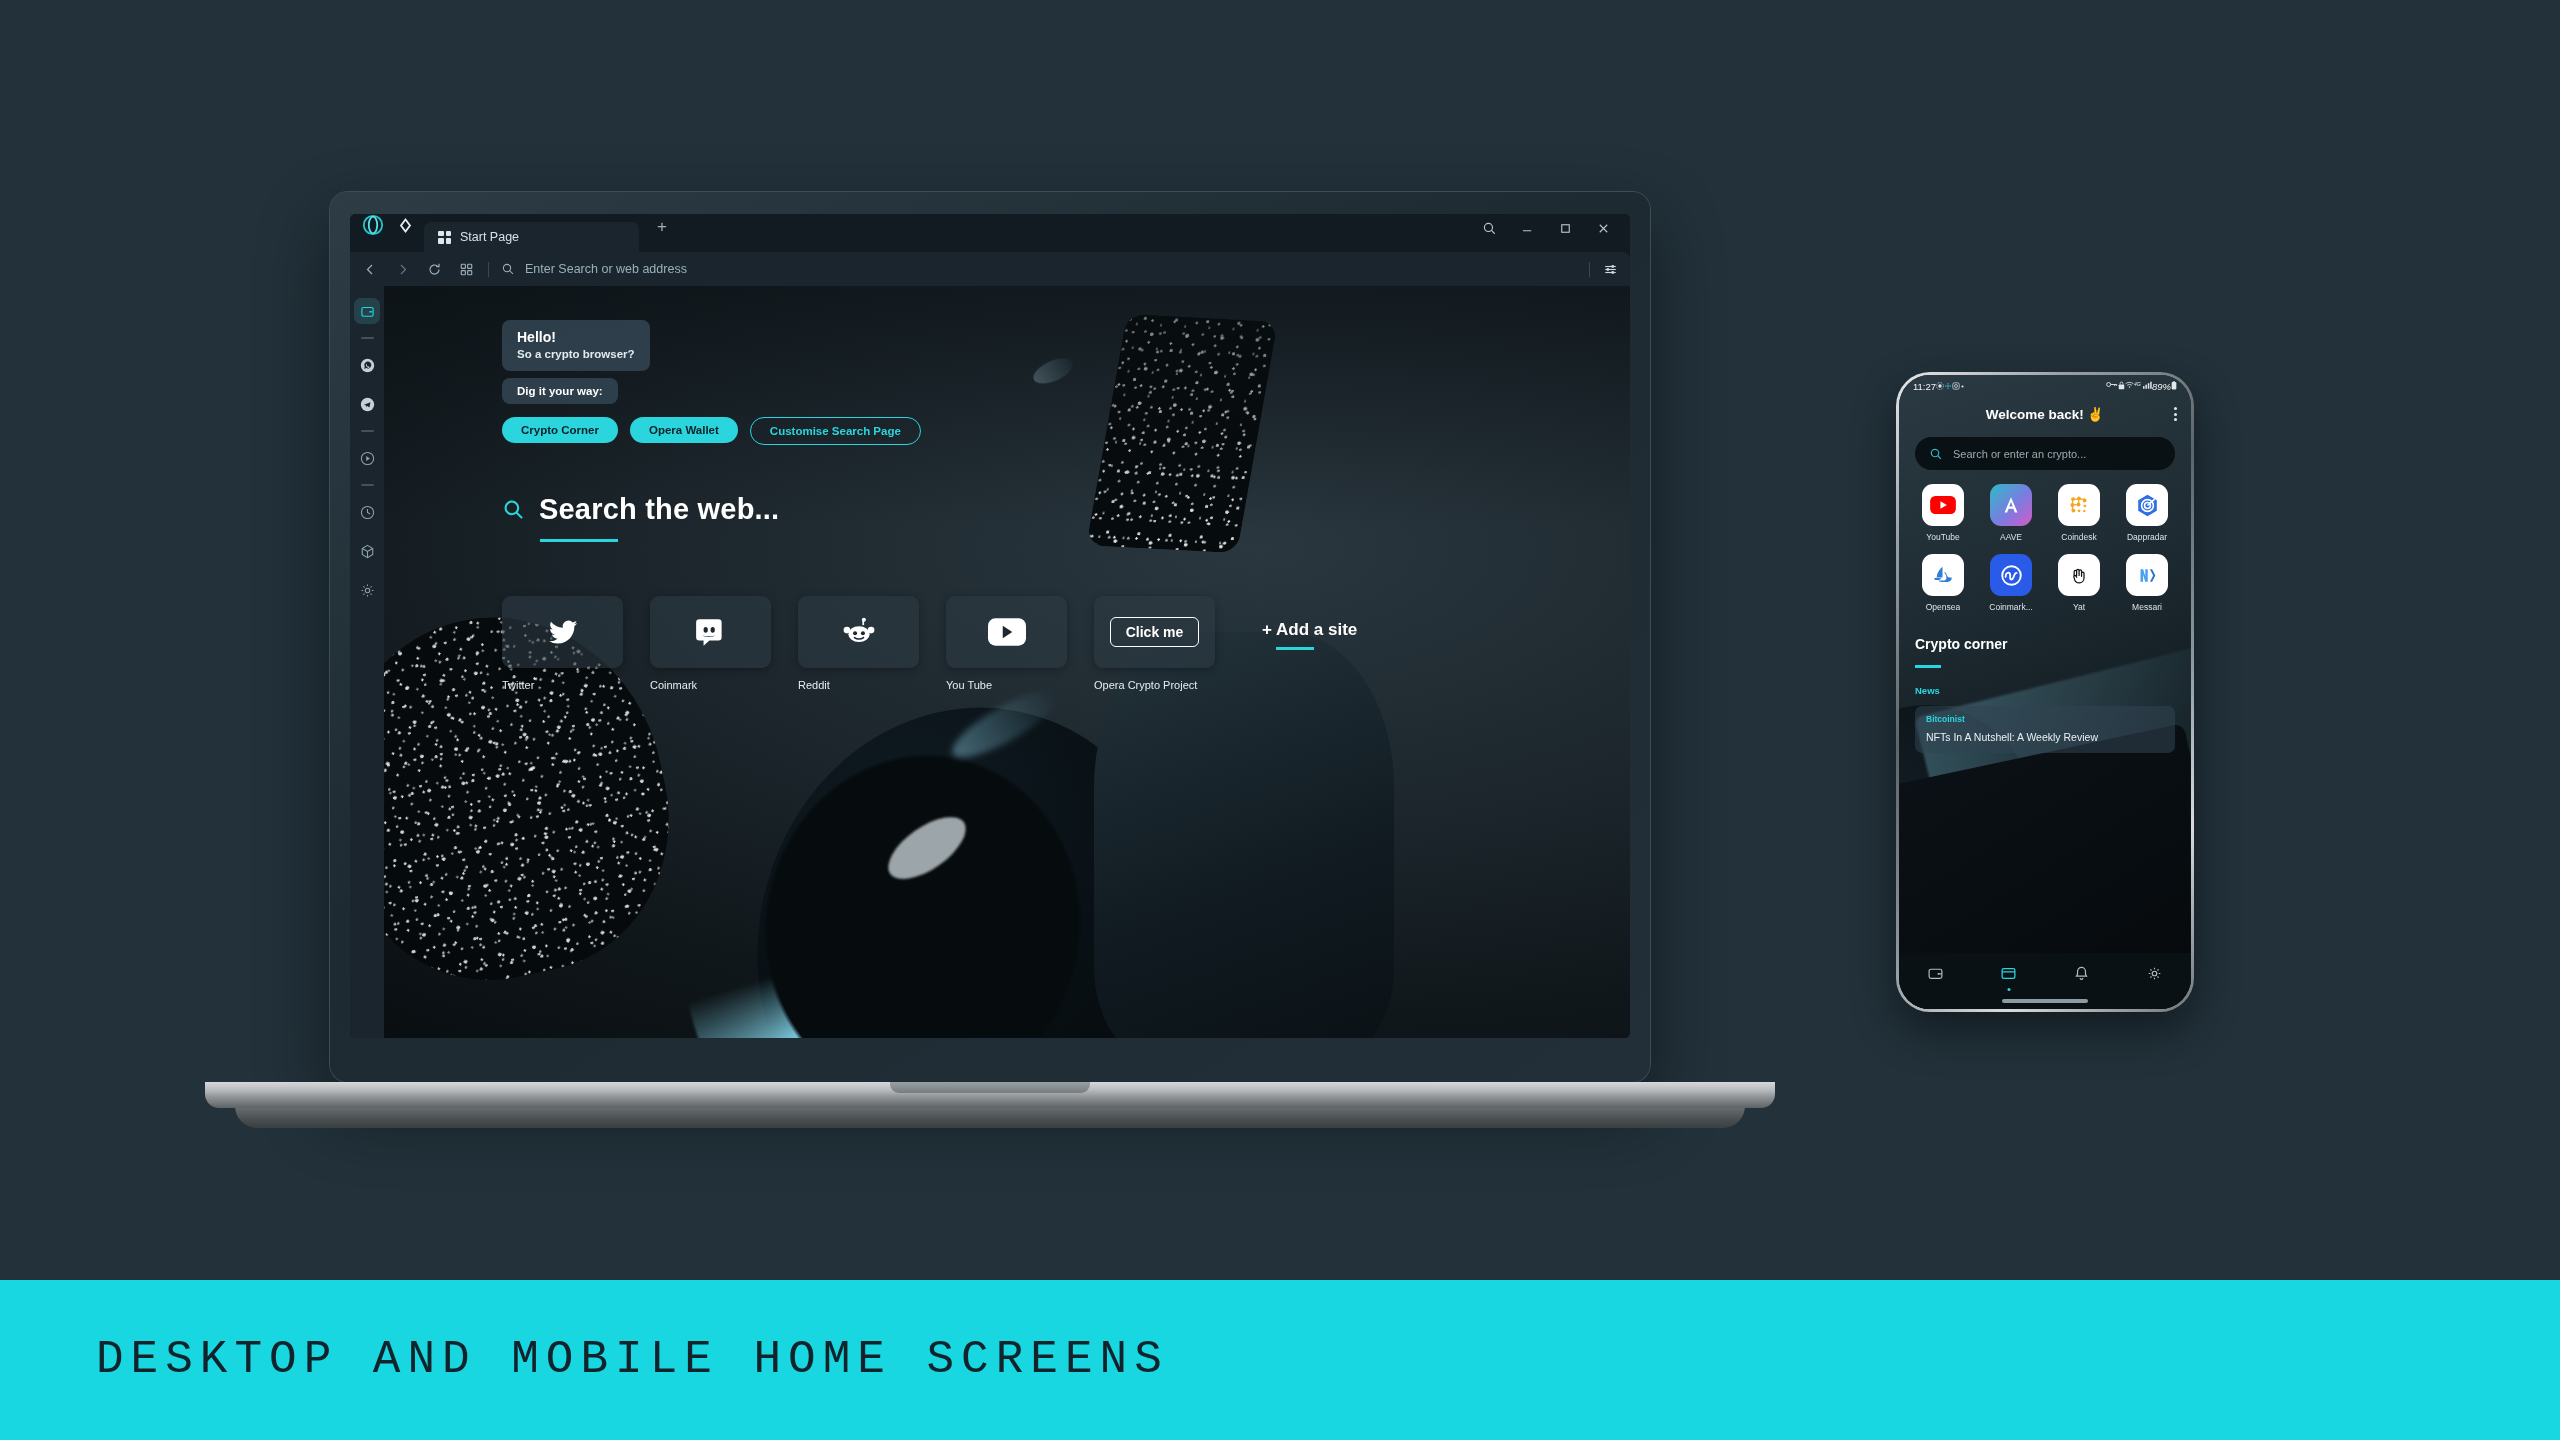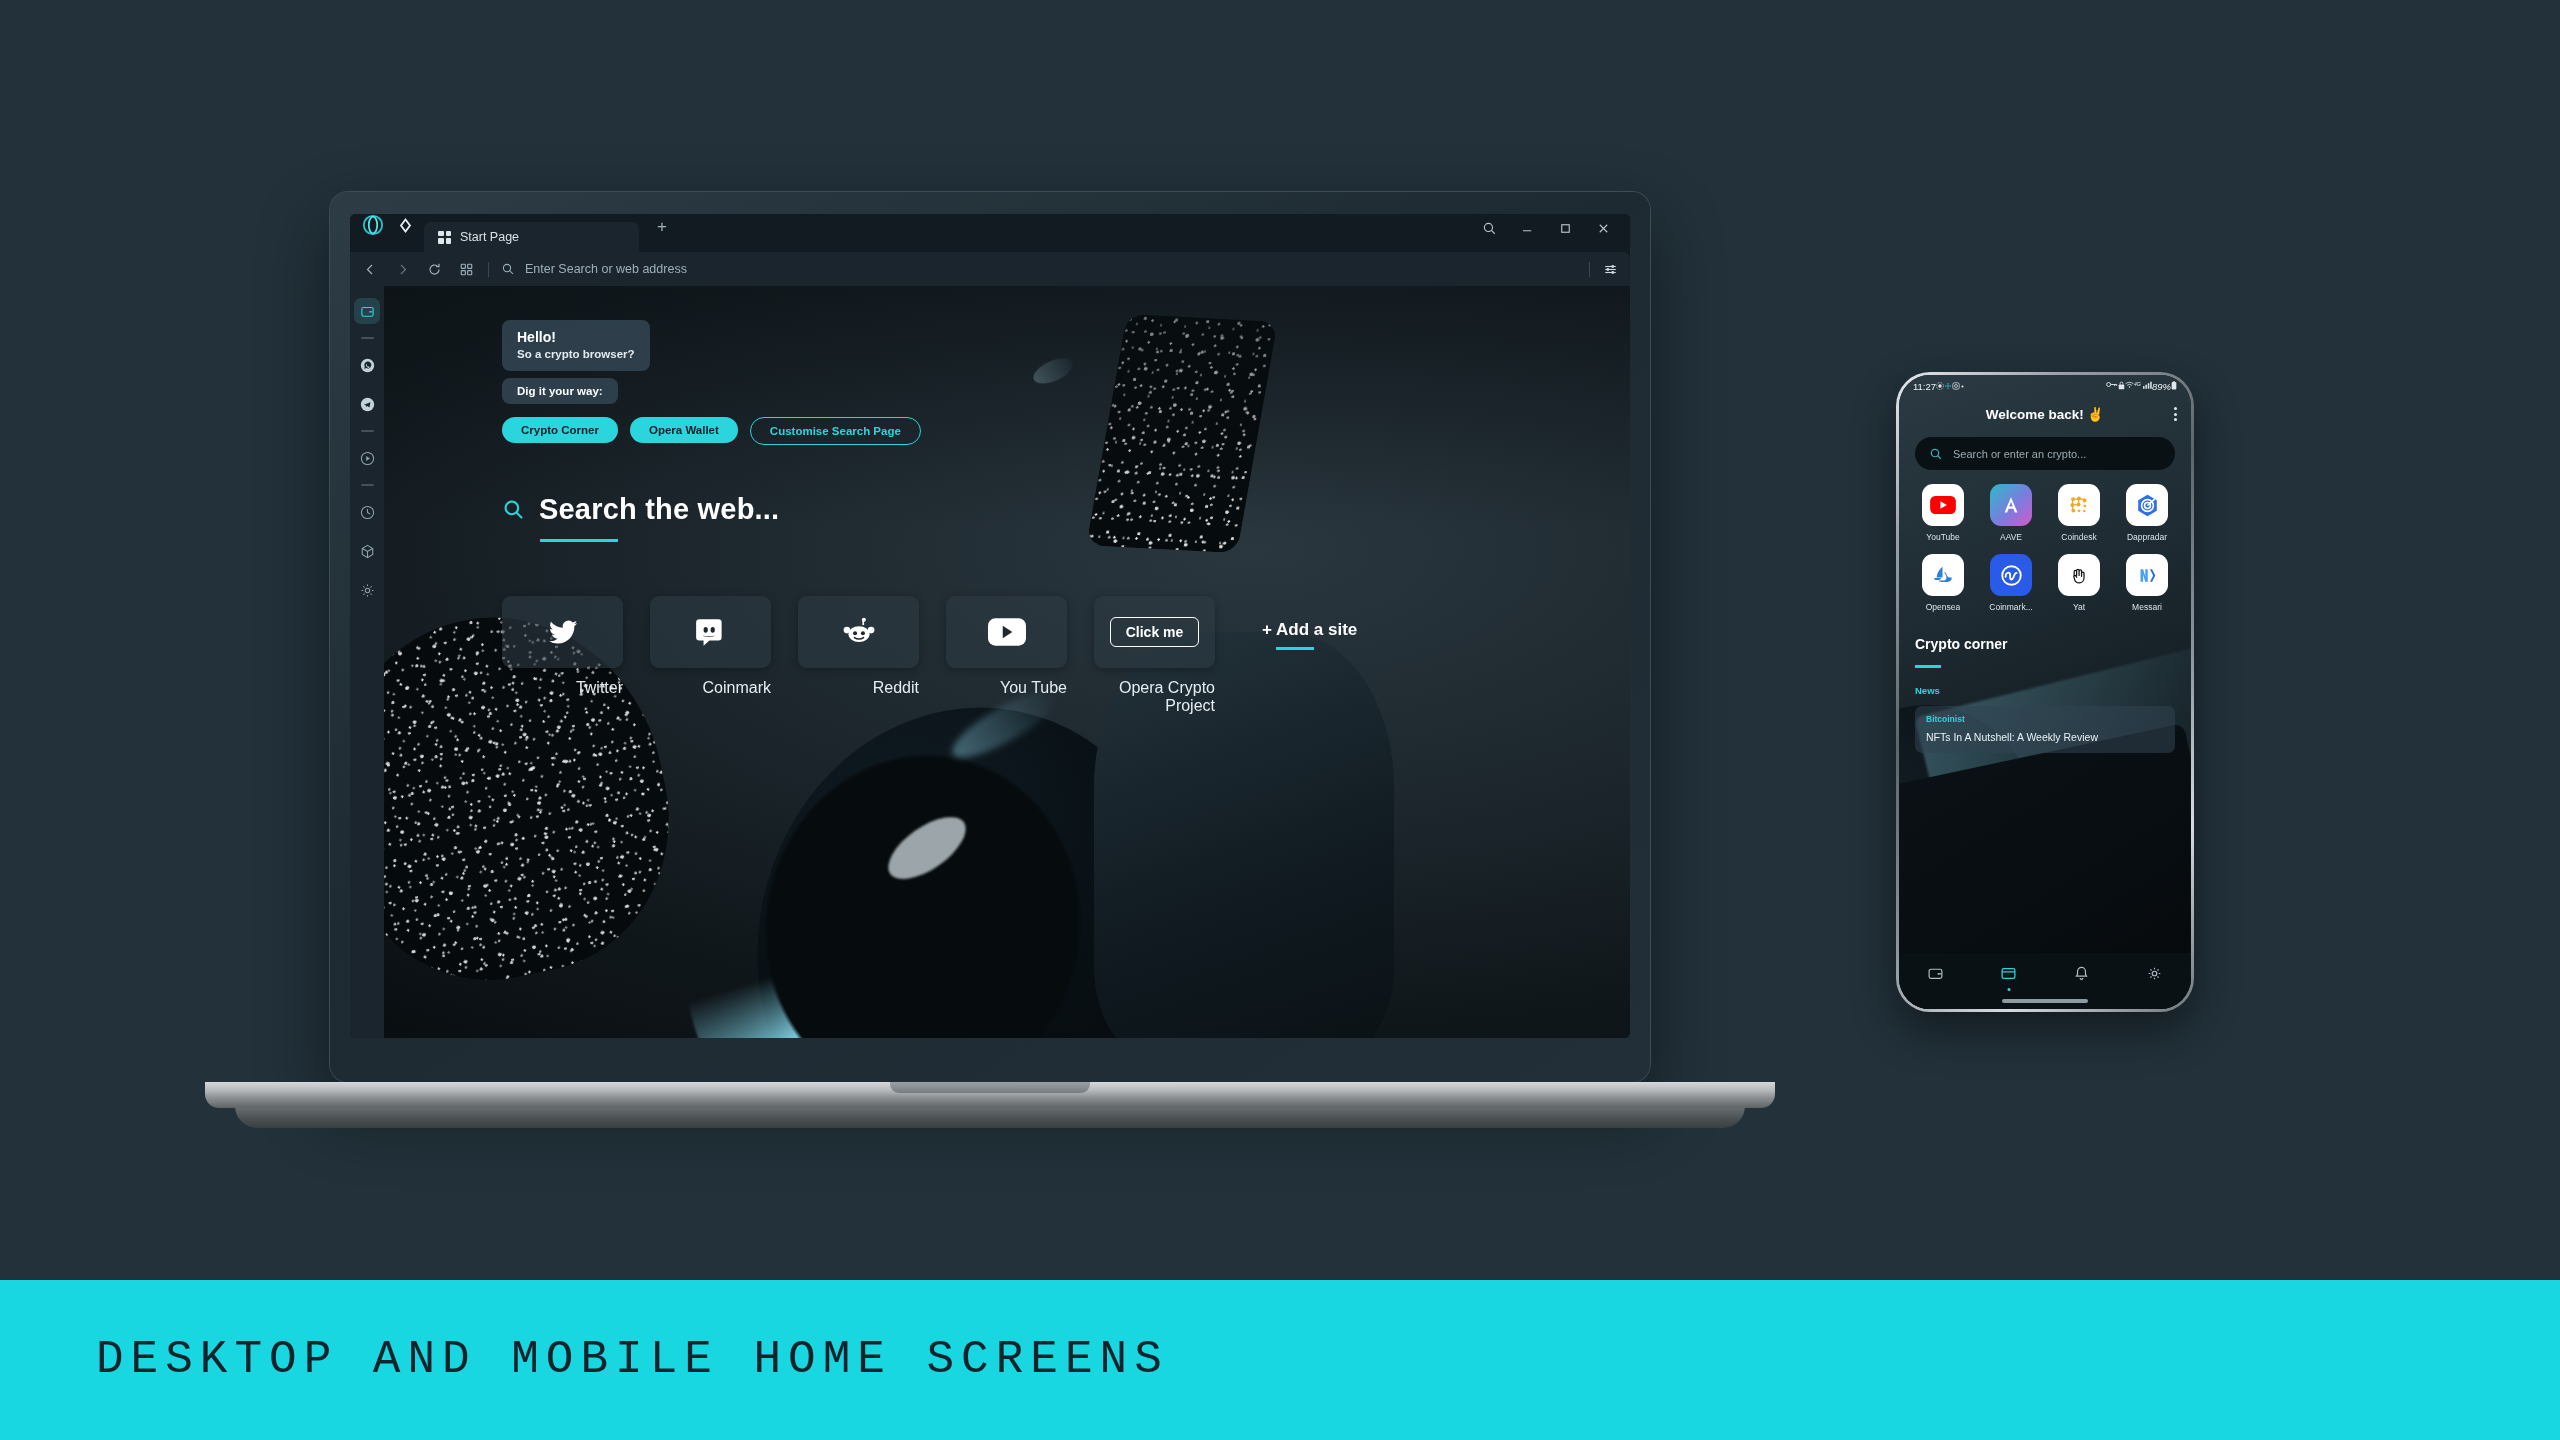--- a/index.html
+++ b/index.html
@@ -143,21 +143,21 @@
   .searchweb .t{font-size:29px;font-weight:bold;color:#fff;letter-spacing:.2px;}
   .sw-underline{width:78px;height:3px;background:#2ad5dd;margin-top:13px;margin-left:38px;}
 
   .dials{margin-top:54px;display:flex;align-items:flex-start;gap:27px;}
   .dial{width:121px;}
   .dial-tile{
     width:121px;height:72px;border-radius:9px;background:rgba(45,58,68,.58);
     display:flex;align-items:center;justify-content:center;
     box-shadow:0 2px 9px rgba(0,0,0,.3);
   }
-  .dial-label{margin-top:11px;text-align:right;font-size:16px;color:#e6edf1;}
+  .dial-label{margin-top:11px;text-align:left;font-size:11px;color:#e6edf1;}
   .clickme{
     border:1.6px solid #fff;border-radius:6px;color:#fff;font-size:14px;font-weight:bold;
     padding:6px 15px;
   }
   .addsite{margin-left:20px;padding-top:24px;}
   .addsite .t{font-size:17px;font-weight:bold;color:#fff;white-space:nowrap;}
   .addsite .u{width:38px;height:3px;background:#2ad5dd;margin-top:7px;margin-left:14px;}
 
   
   .phone{position:absolute;left:1896px;top:372px;width:298px;height:640px;}

